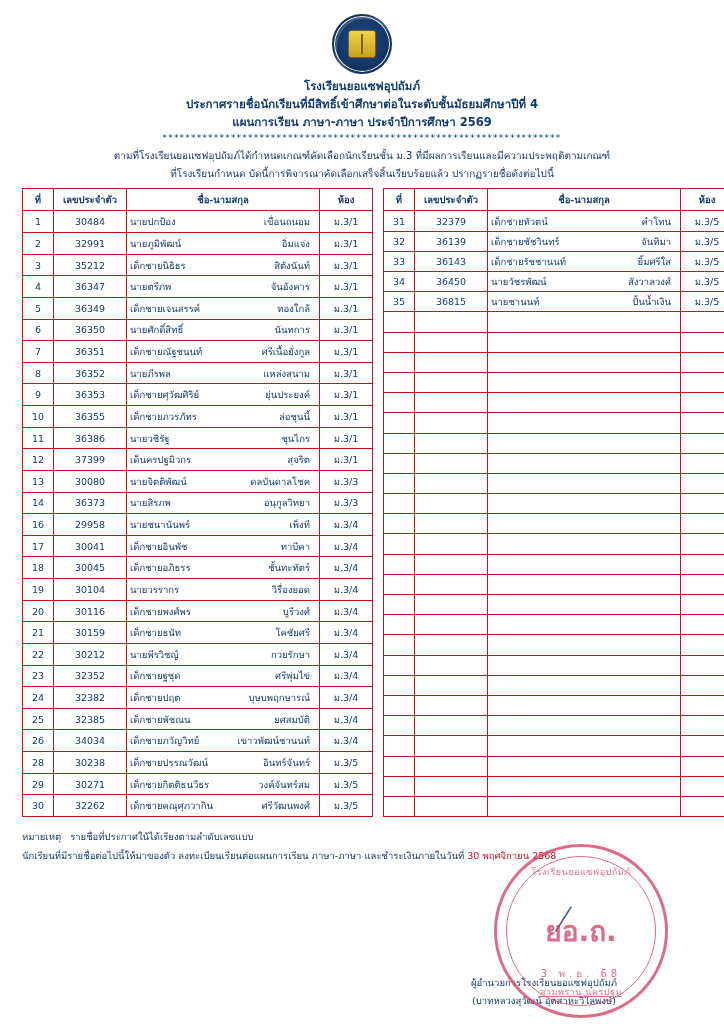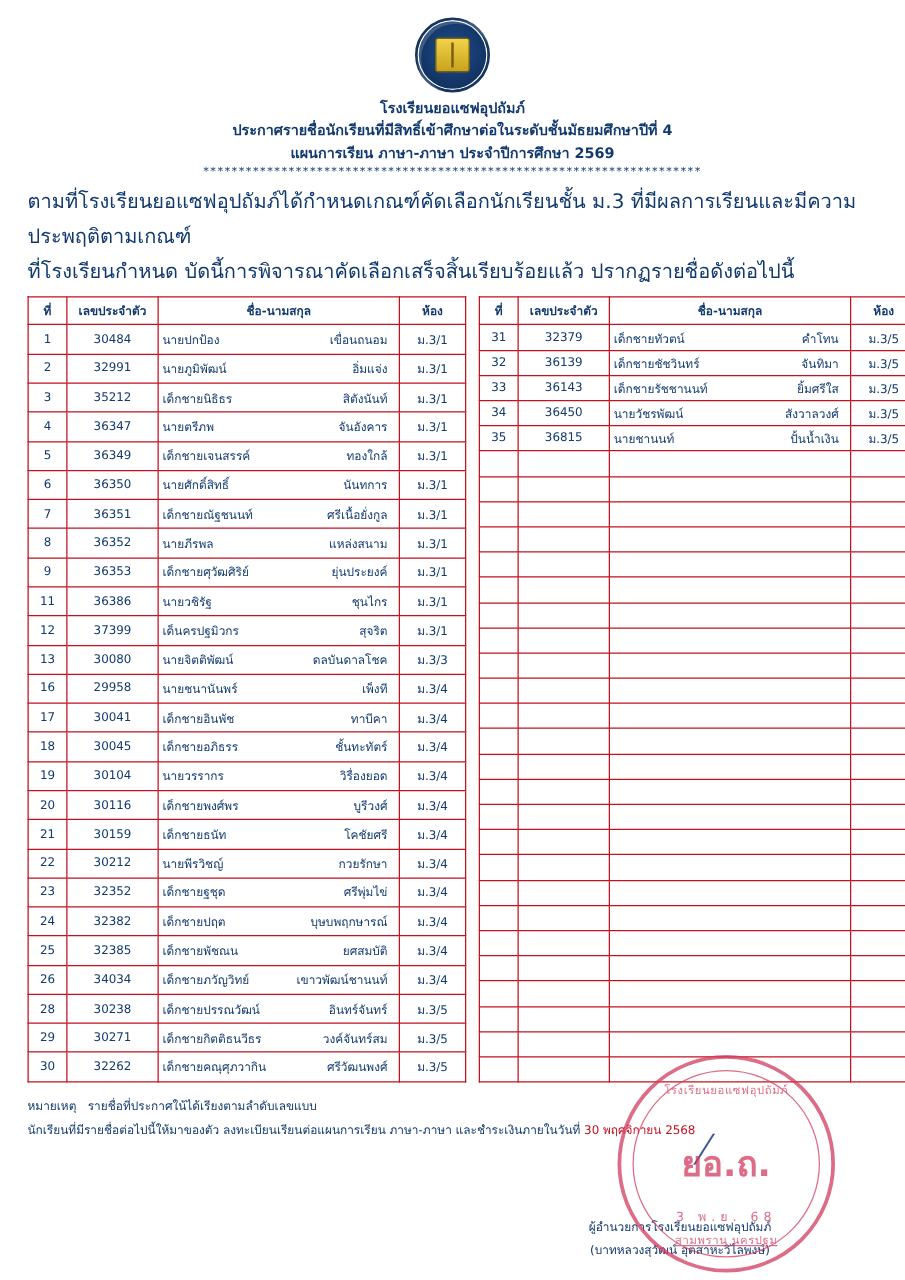--- a/index.html
+++ b/index.html
@@ -57,21 +57,22 @@
   .stars{
     text-align:center;
     color:#123a6e;
     font-size:9px;
     letter-spacing:1.2px;
     margin:2px 0 4px 0;
     overflow:hidden;
     white-space:nowrap;
   }
   .para{
-    font-size:16px;
+    text-align:center;
+    font-size:10px;
     color:#123a6e;
     line-height:1.75;
     margin-bottom:6px;
   }
   
   .tables{
     display:flex;
     gap:10px;
     margin-top:4px;
   }
@@ -290,20 +291,31 @@
             <td class="c-id">36353</td>
             <td class="c-name">
               <div class="name-cell">
                 <span class="fn">เด็กชายศุวัฒศิริย์</span>
                 <span class="ln">ยุ่นประยงค์</span>
               </div>
             </td>
             <td class="c-room">ม.3/1</td>
           </tr>
           <tr>
+            <td class="c-no">10</td>
+            <td class="c-id">36355</td>
+            <td class="c-name">
+              <div class="name-cell">
+                <span class="fn">เด็กชายภวรภัทร</span>
+                <span class="ln">ล่อชุนนี้</span>
+              </div>
+            </td>
+            <td class="c-room">ม.3/1</td>
+          </tr>
+          <tr>
             <td class="c-no">11</td>
             <td class="c-id">36386</td>
             <td class="c-name">
               <div class="name-cell">
                 <span class="fn">นายวชิรัฐ</span>
                 <span class="ln">ชุนไกร</span>
               </div>
             </td>
             <td class="c-room">ม.3/1</td>
           </tr>
@@ -318,20 +330,31 @@
             </td>
             <td class="c-room">ม.3/1</td>
           </tr>
           <tr>
             <td class="c-no">13</td>
             <td class="c-id">30080</td>
             <td class="c-name">
               <div class="name-cell">
                 <span class="fn">นายจิตติพัฒน์</span>
                 <span class="ln">ดลบันดาลโชค</span>
+              </div>
+            </td>
+            <td class="c-room">ม.3/3</td>
+          </tr>
+          <tr>
+            <td class="c-no">14</td>
+            <td class="c-id">36373</td>
+            <td class="c-name">
+              <div class="name-cell">
+                <span class="fn">นายสิรภพ</span>
+                <span class="ln">อนุกูลวิทยา</span>
               </div>
             </td>
             <td class="c-room">ม.3/3</td>
           </tr>
           <tr>
             <td class="c-no">16</td>
             <td class="c-id">29958</td>
             <td class="c-name">
               <div class="name-cell">
                 <span class="fn">นายชนานันพร์</span>

